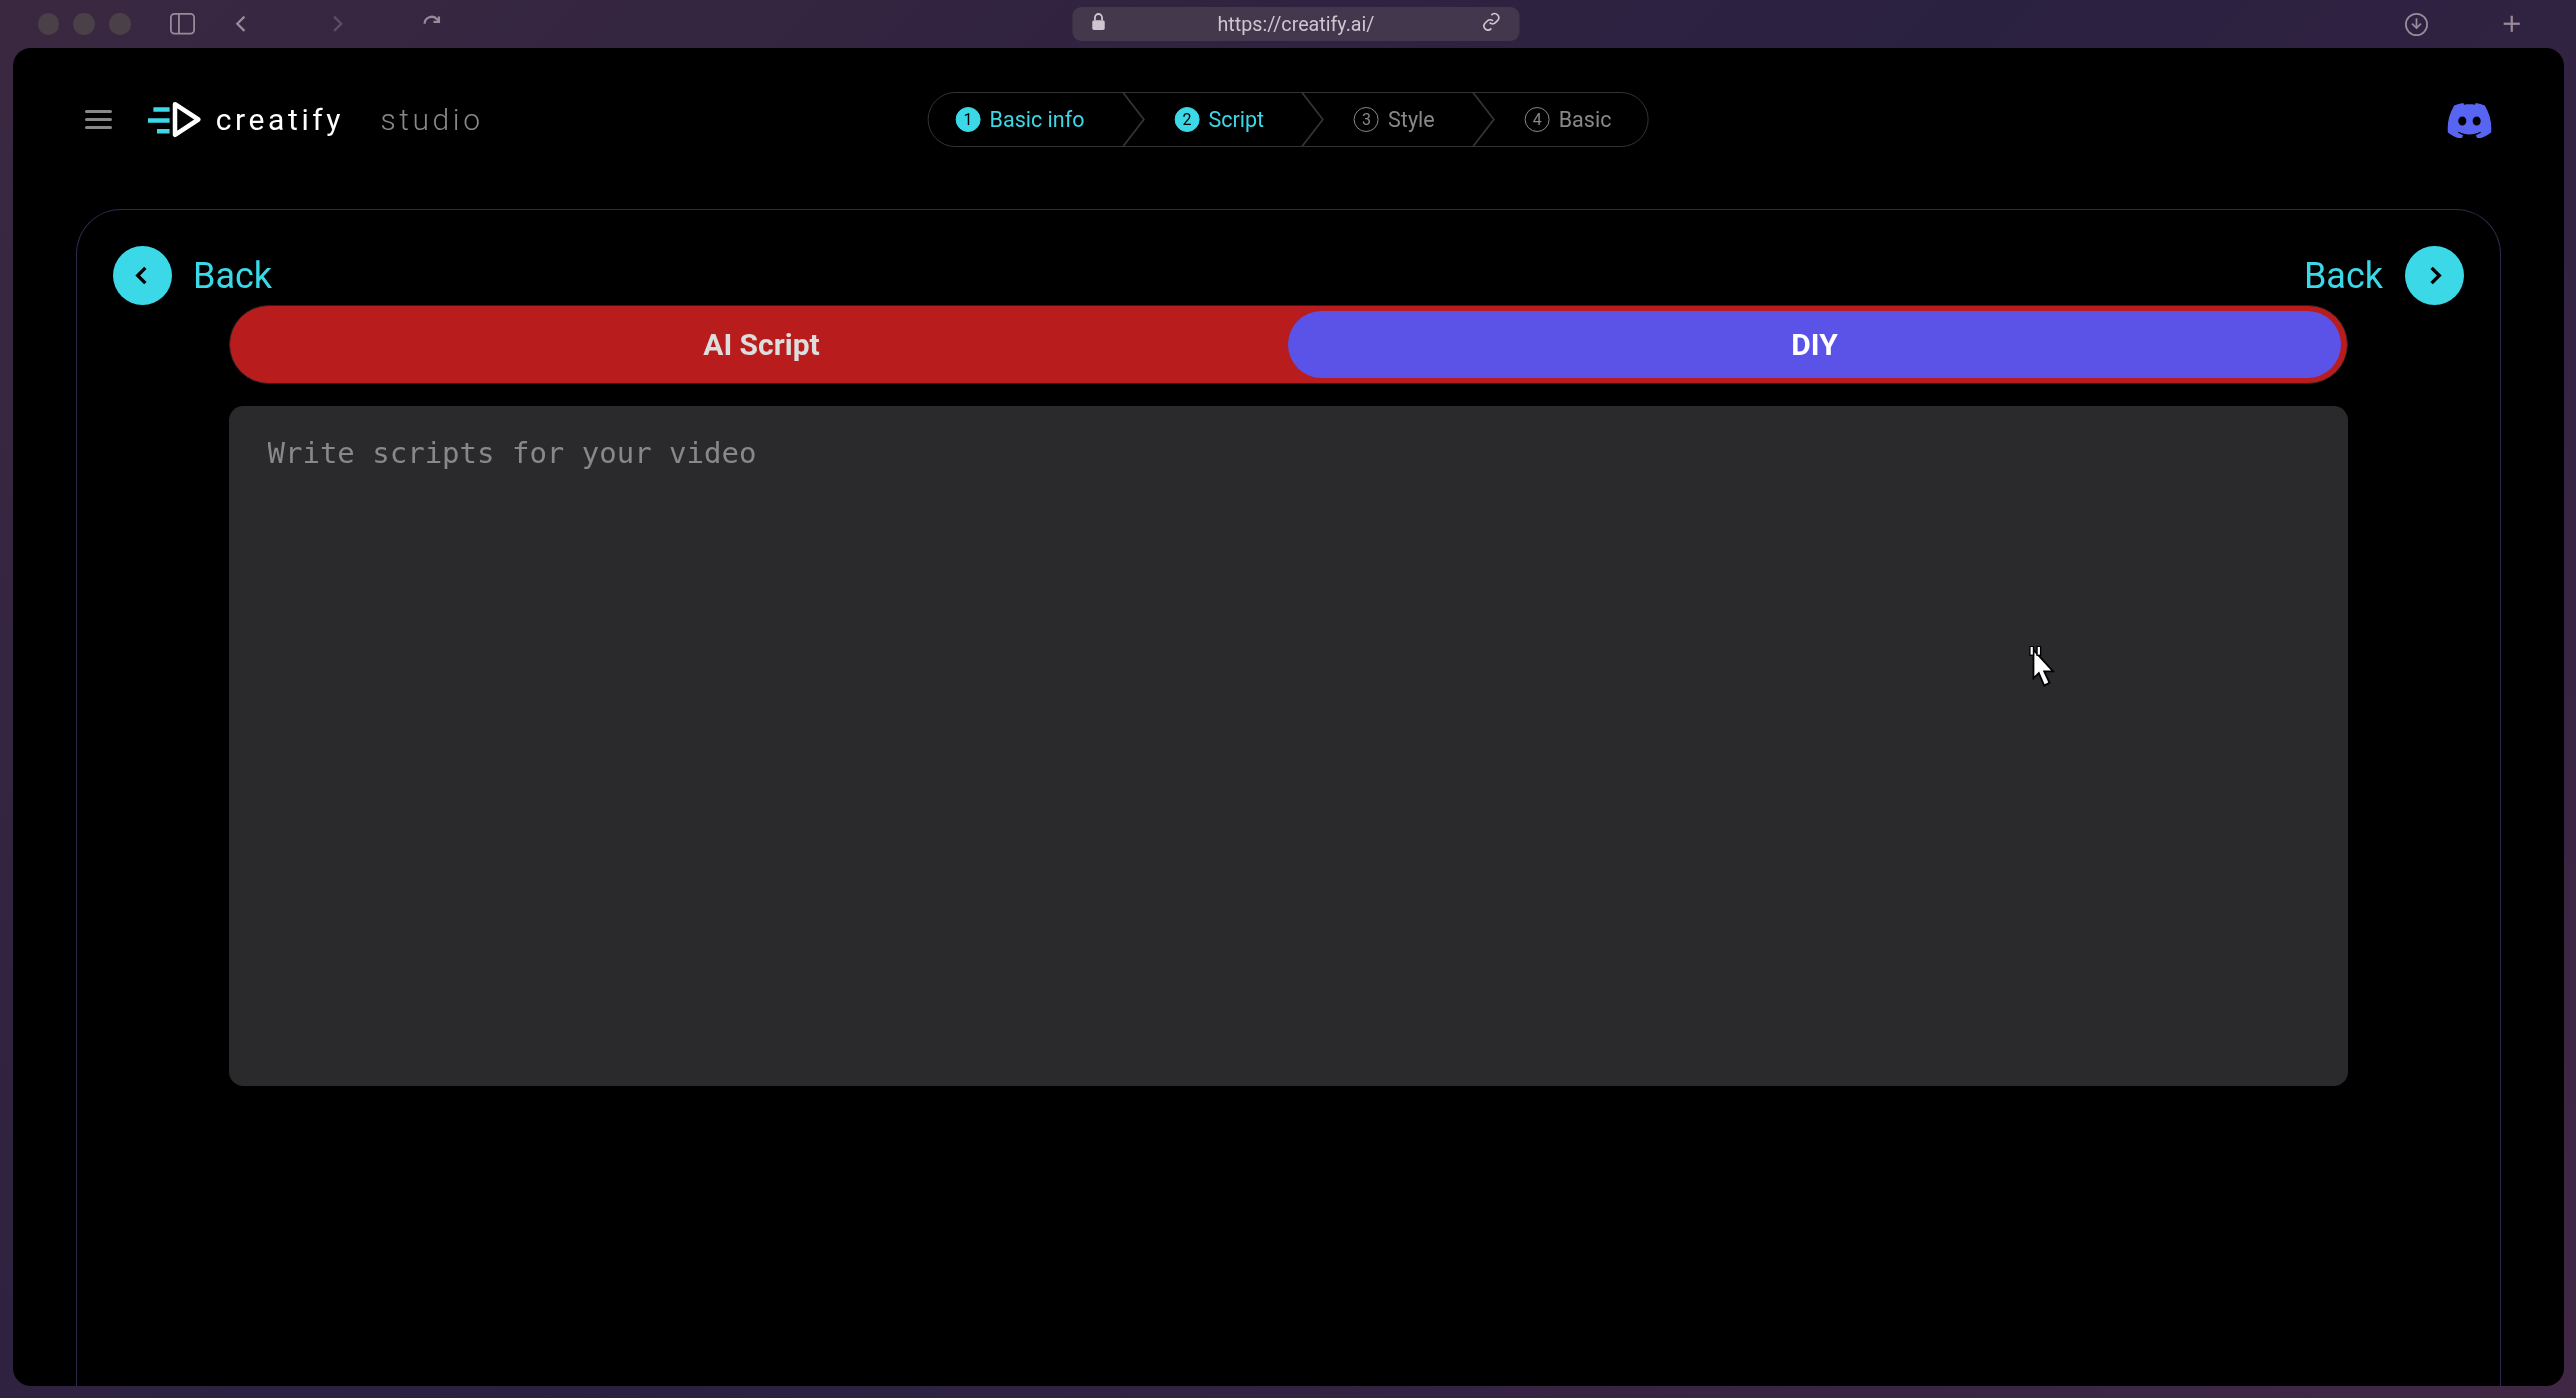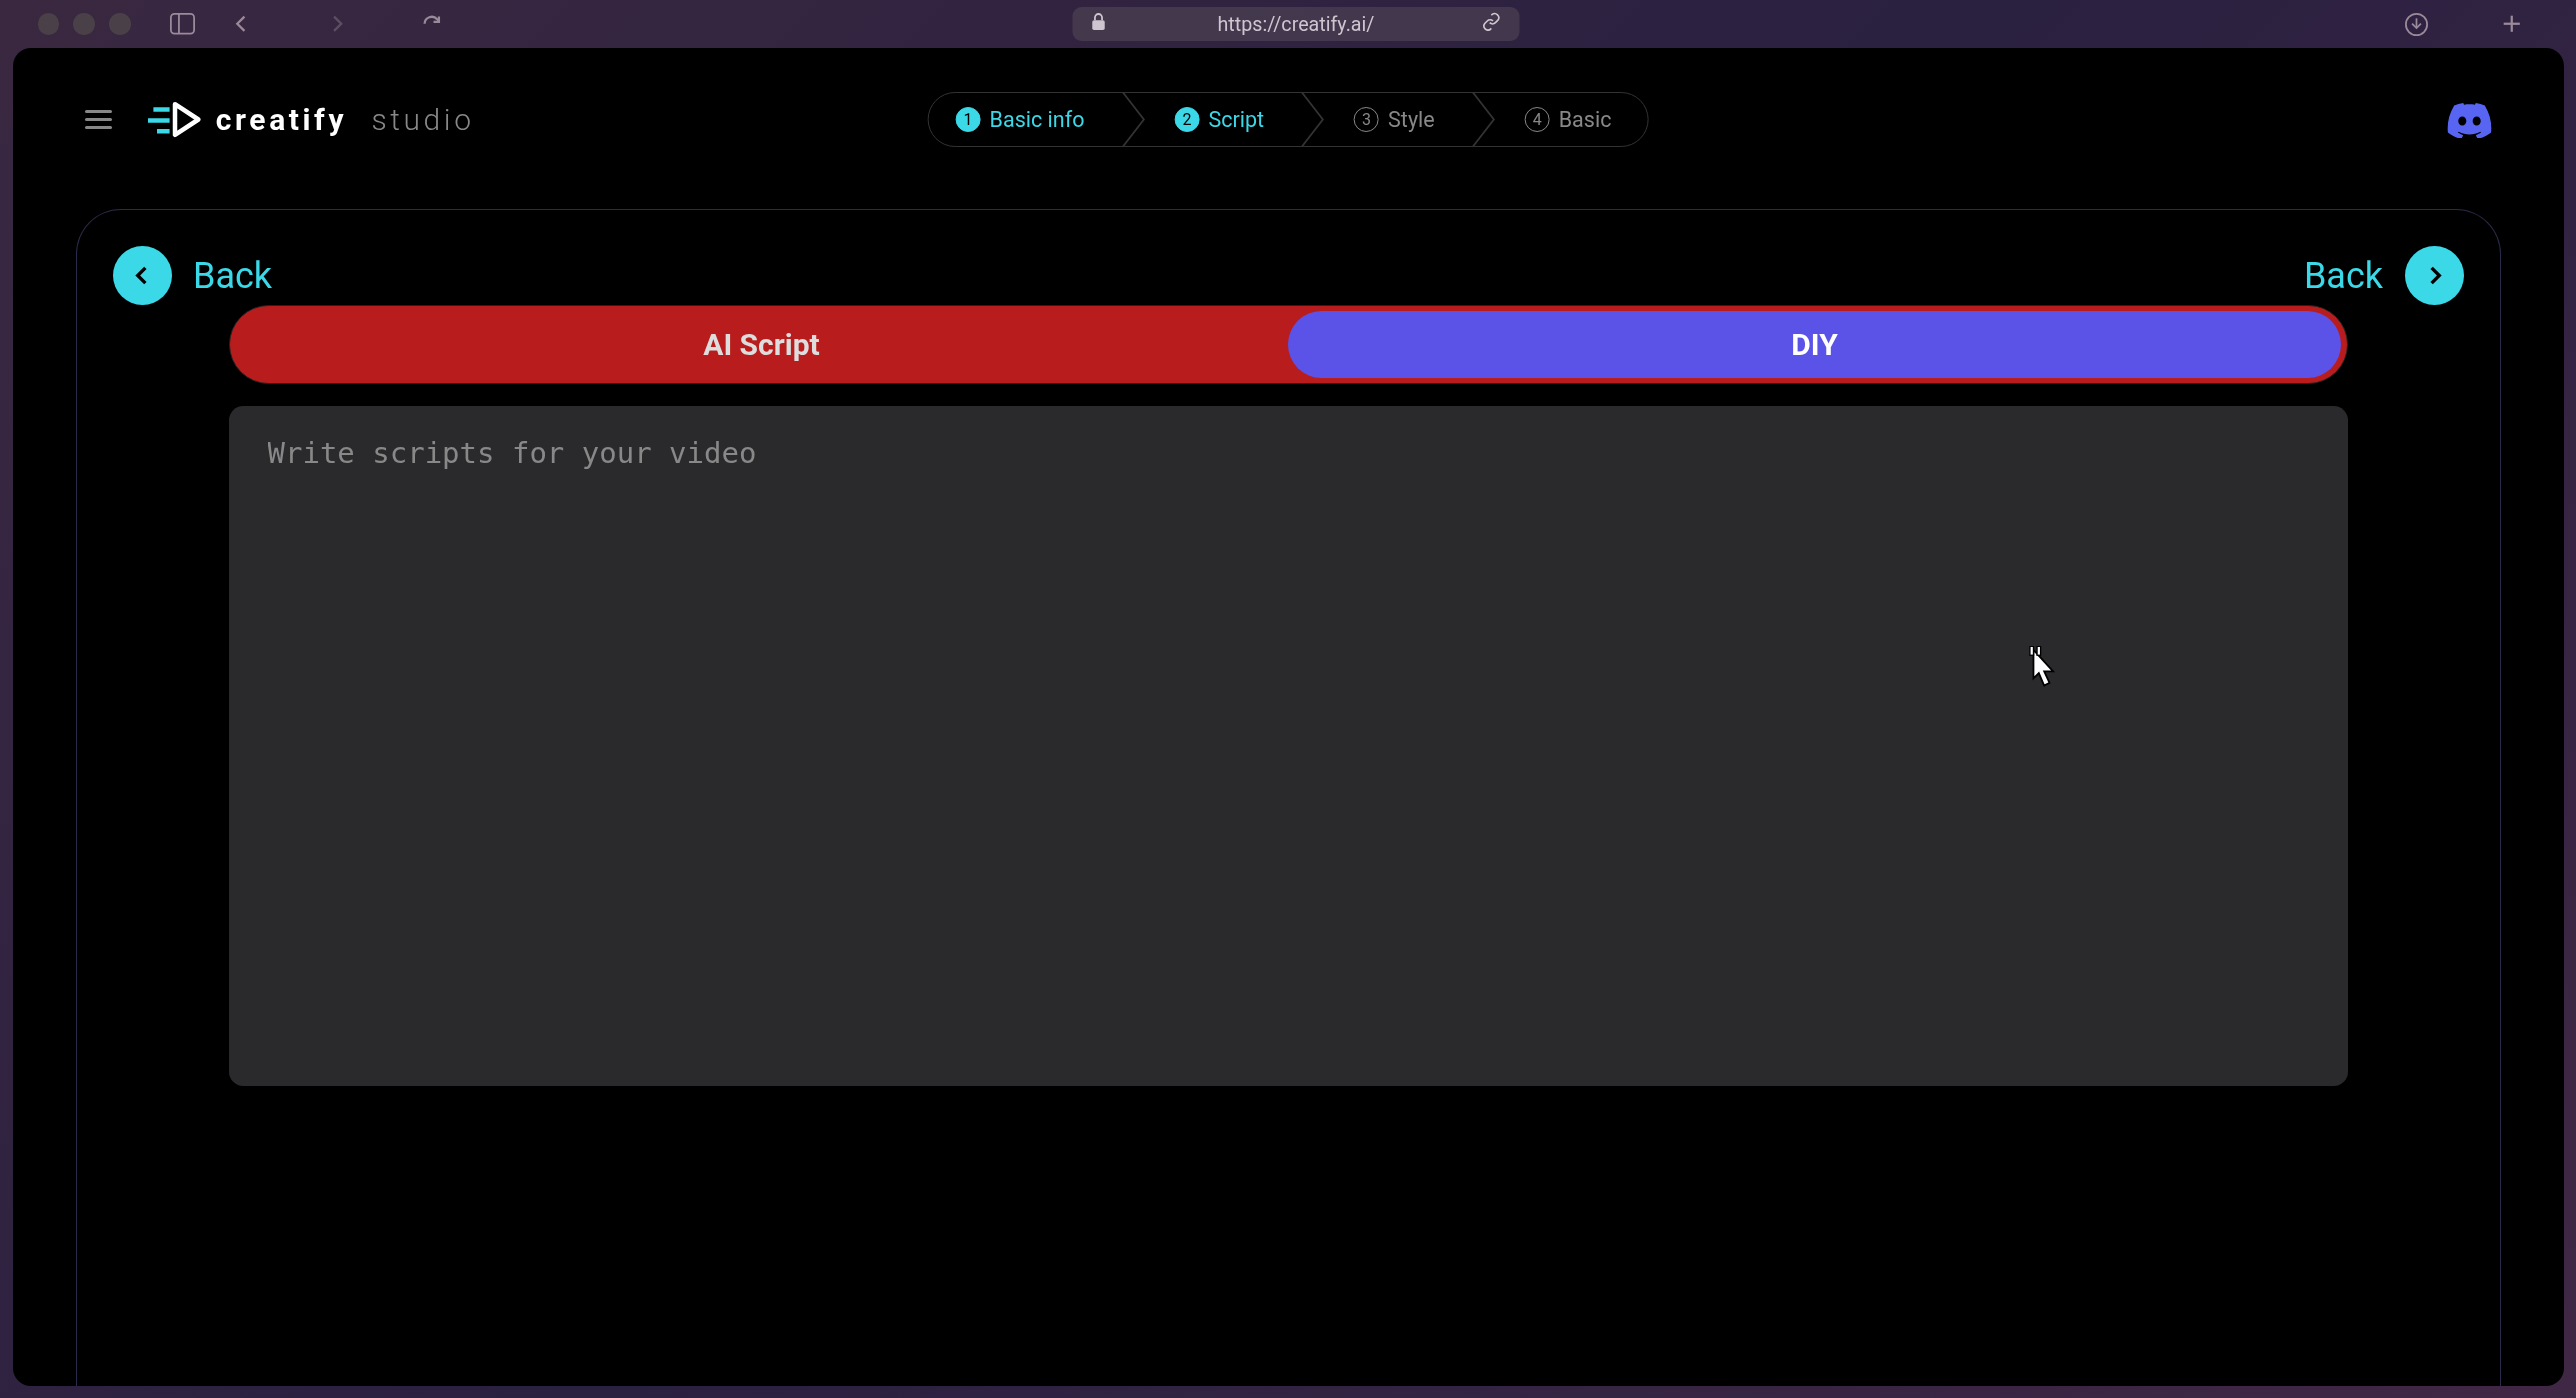--- a/index.html
+++ b/index.html
@@ -35,22 +35,22 @@
     position: absolute; top: 48px; left: 12.5px; right: 12.5px; bottom: 12.5px;
     background: #000; border-radius: 18px; overflow:hidden;
   }
   .app-header {
     height: 143px; display:flex; align-items:center; padding: 0 72px 0 72px;
   }
   .hamburger { display:flex; flex-direction:column; gap:5.4px; margin-right:36px; }
   .hamburger span { width:27px; height:2.7px; background:#888; border-radius:1.8px; }
   .logo { display:flex; align-items:center; gap:14.3px; }
   .logo-mark { width:54px; height:45px; position:relative; }
-  .logo-text { font-size:30px; color:#fff; font-weight:700; letter-spacing:3.6px; }
-  .logo-text-sub { font-size:30px; color:#888; font-weight:300; letter-spacing:3.6px; margin-left:10px; }
+  .logo-text { font-size:30px; color:#fff; font-weight:400; letter-spacing:3.6px; }
+  .logo-text-sub { font-size:30px; color:#888; font-weight:300; letter-spacing:3.6px; margin-left:22px; }
   .stepper {
     position:absolute; left:50%; transform:translateX(-50%);
     display:flex; align-items:center; height:55px;
     border: 1.8px solid #333; border-radius: 29px; overflow:hidden;
   }
   .step {
     display:flex; align-items:center; gap:9px; padding: 0 36px 0 27px;
     height:100%; color:#888; font-size:21.5px; position:relative;
   }
   .step-num {

